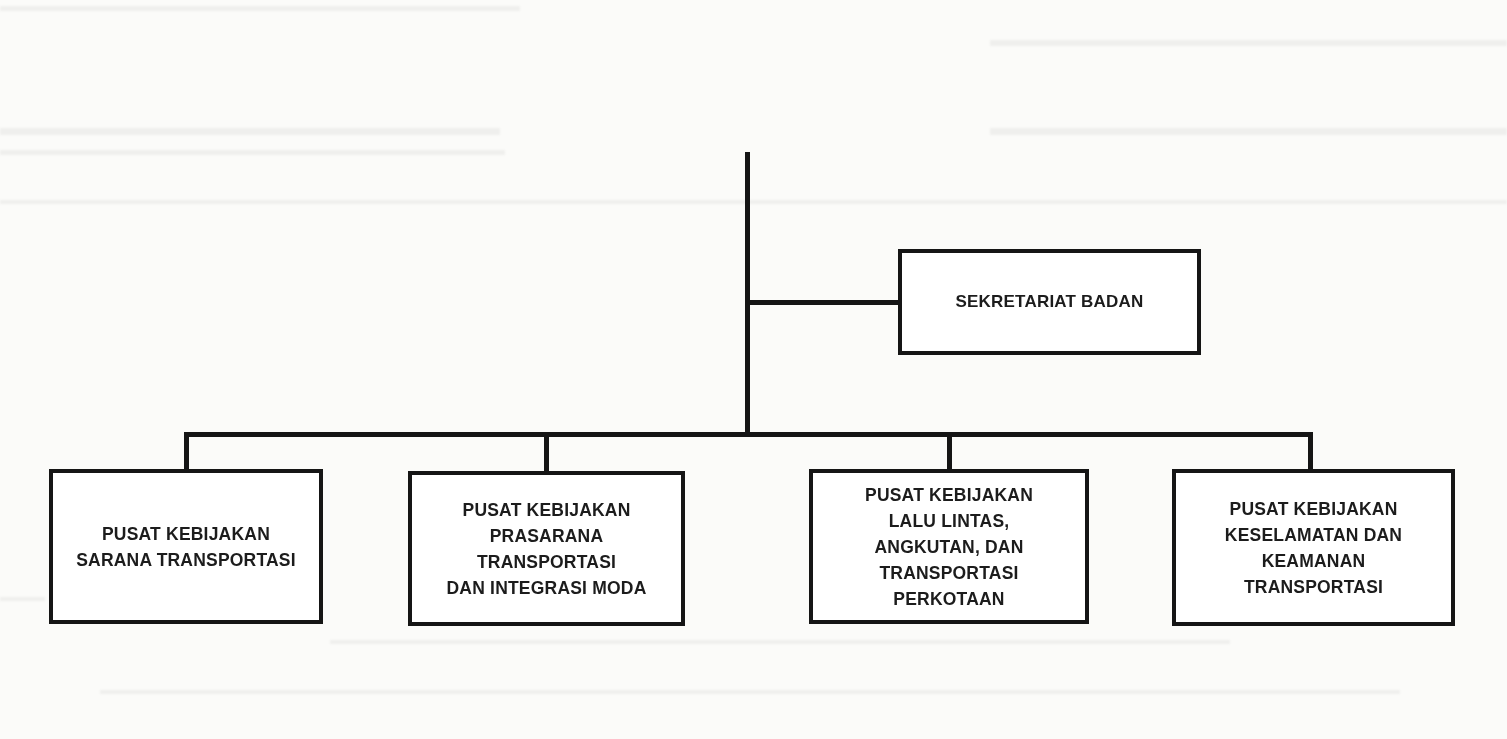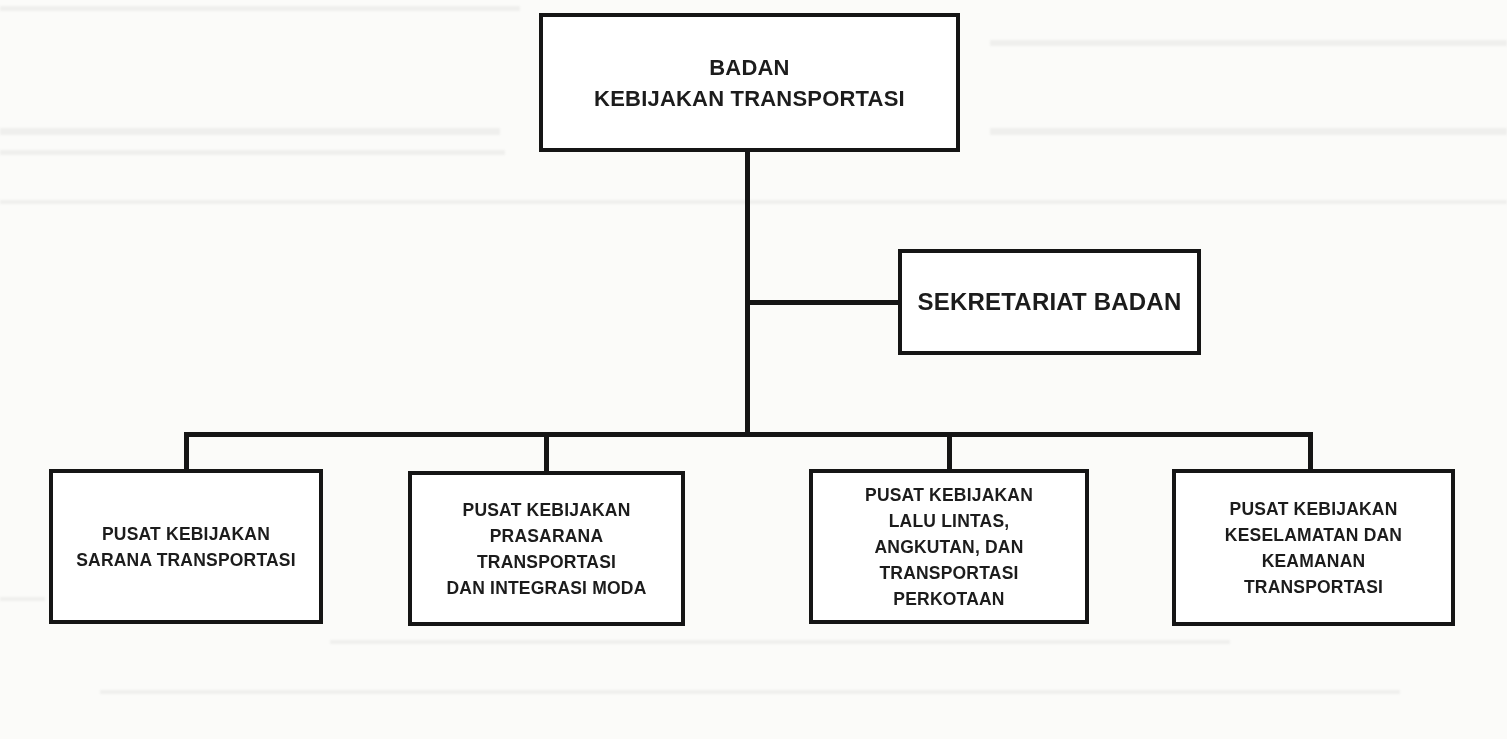--- a/index.html
+++ b/index.html
@@ -34,21 +34,21 @@
   }
   .node-label {
     white-space: pre-line;
     font-weight: bold;
     color: #1c1c1c;
     letter-spacing: 0.2px;
   }
   .node-root   { left: 539px; top: 13px;  width: 421px; height: 139px; }
   .node-root .node-label { font-size: 22px; line-height: 31px; }
   .node-staff  { left: 898px; top: 249px; width: 303px; height: 106px; }
-  .node-staff .node-label { font-size: 24px; line-height: 24px; }
+  .node-staff .node-label { font-size: 17px; line-height: 24px; }
   .node-child .node-label { font-size: 17.5px; line-height: 26px; }
   .node-child-0 { left: 49px;   top: 469px; width: 274px; height: 155px; }
   .node-child-1 { left: 408px;  top: 471px; width: 277px; height: 155px; }
   .node-child-2 { left: 809px;  top: 469px; width: 280px; height: 155px; }
   .node-child-3 { left: 1172px; top: 469px; width: 283px; height: 157px; }
   
   .line {
     position: absolute;
     background: #151515;
   }
@@ -76,24 +76,20 @@
   <div class="artifact" style="left:100px; top:690px; width:1300px; height:4px;"></div>
 
   <div class="line line-trunk"></div>
   <div class="line line-staff-branch"></div>
   <div class="line line-rail"></div>
   <div class="line line-drop-0"></div>
   <div class="line line-drop-1"></div>
   <div class="line line-drop-2"></div>
   <div class="line line-drop-3"></div>
 
-  <div class="node node-root">
-    <span class="node-label">BADAN
-KEBIJAKAN TRANSPORTASI</span>
-  </div>
 
   <div class="node node-staff">
     <span class="node-label">SEKRETARIAT BADAN</span>
   </div>
 
   <div class="node node-child node-child-0">
     <span class="node-label">PUSAT KEBIJAKAN
 SARANA TRANSPORTASI</span>
   </div>
 

